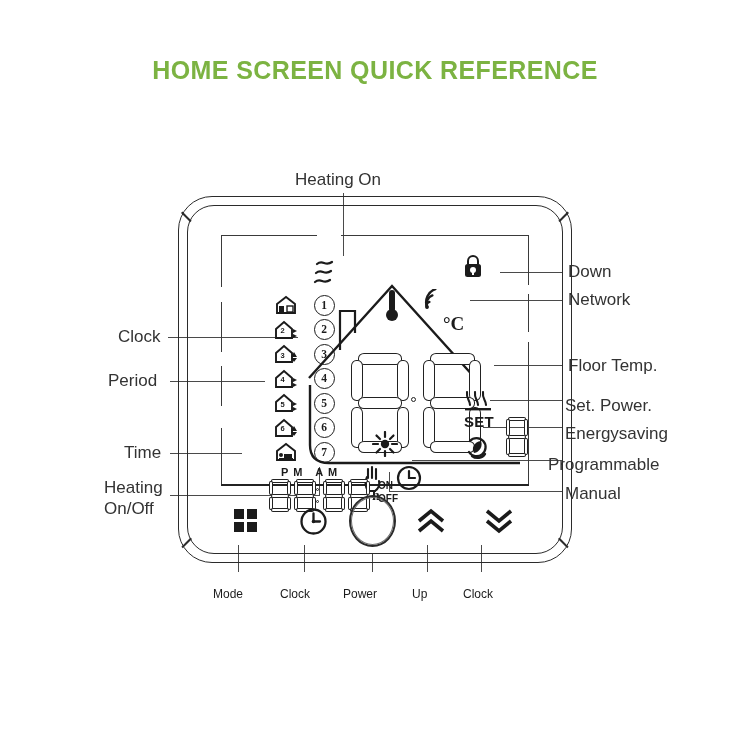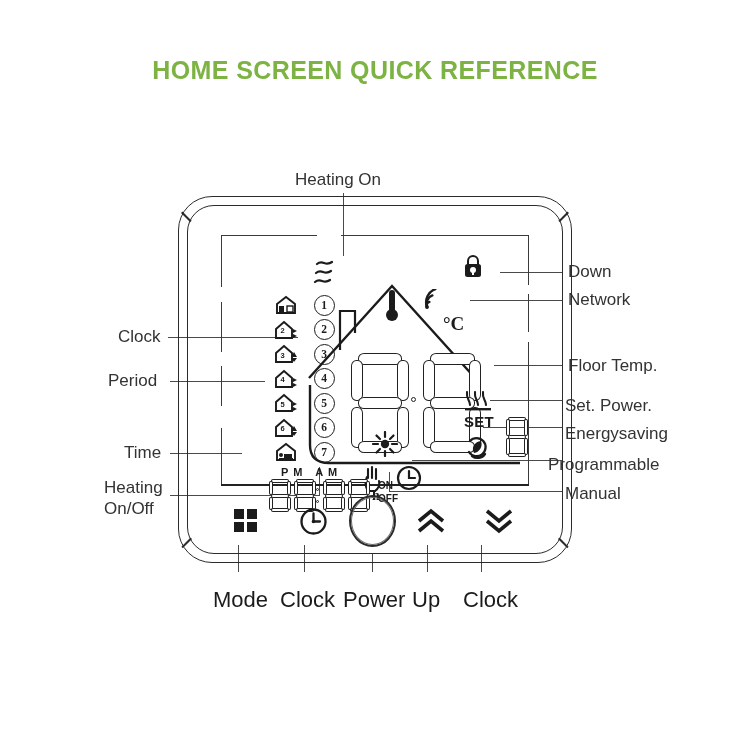--- a/index.html
+++ b/index.html
@@ -249,21 +249,21 @@
   
   .lbl {
     position: absolute;
     font-size: 17px;
     color: #333333;
     font-family: "Liberation Sans", sans-serif;
     white-space: nowrap;
   }
   .lbl-btn {
     position: absolute;
-    font-size: 22px;
+    font-size: 12px;
     color: #1b1b1b;
     font-family: "Liberation Sans", sans-serif;
     white-space: nowrap;
   }
   .leader {
     position: absolute;
     background: #4a4a4a;
   }
   .leader-h { height: 1.3px; }
   .leader-v { width: 1.3px; }

